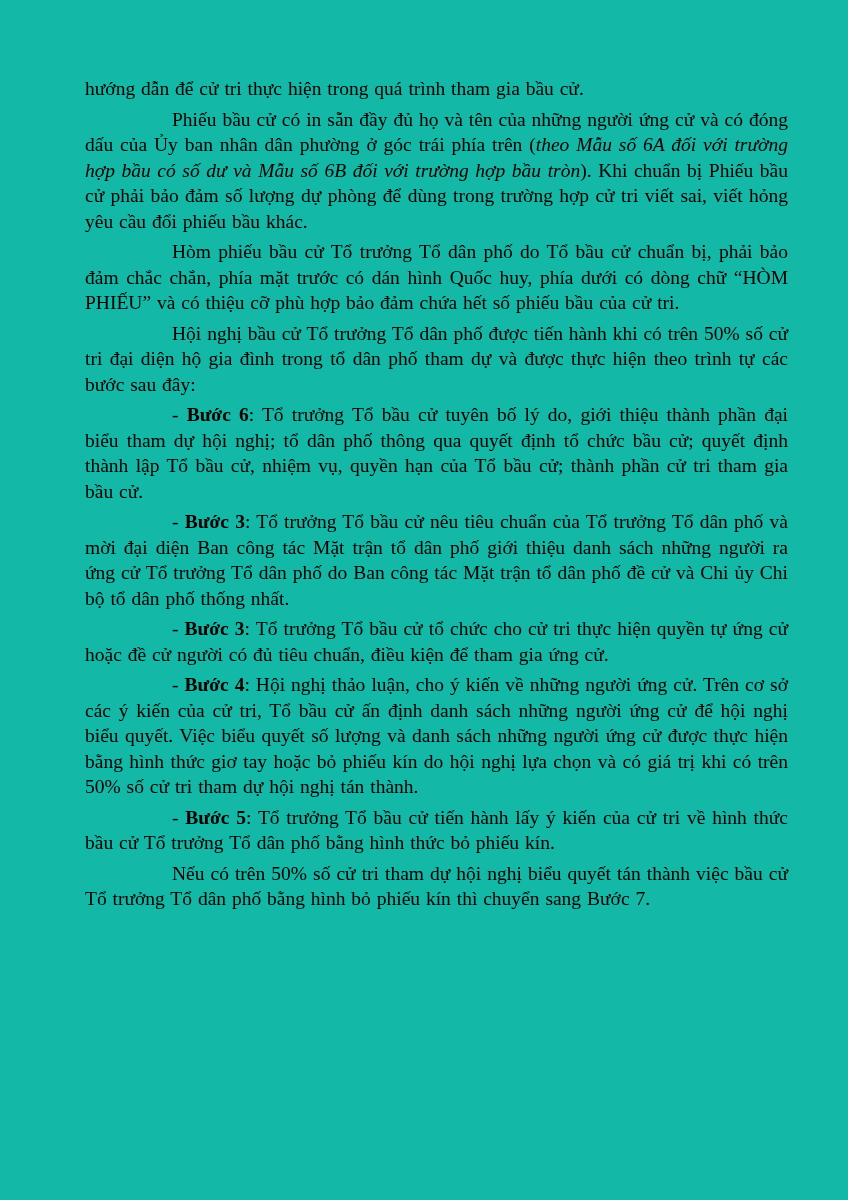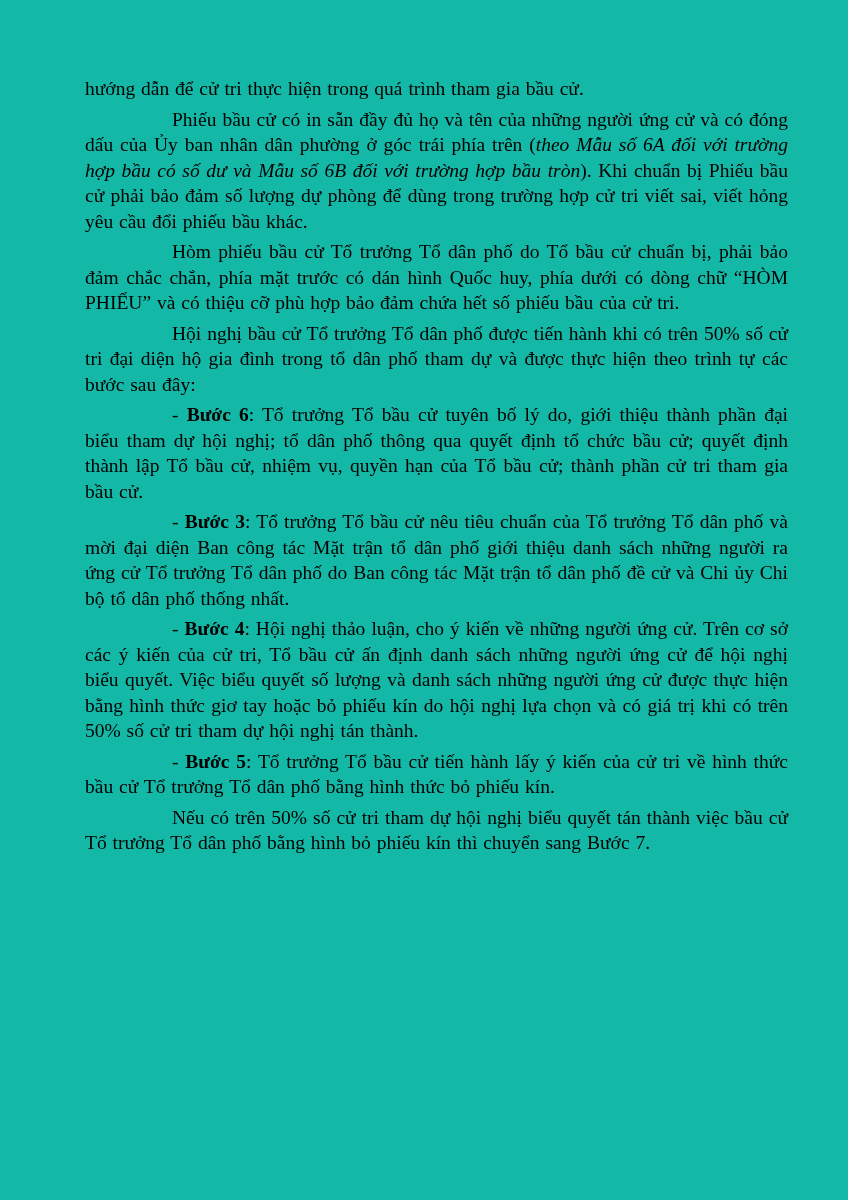--- a/index.html
+++ b/index.html
@@ -52,20 +52,21 @@
     <p class="para indent">Hòm phiếu bầu cử Tổ trưởng Tổ dân phố do Tổ bầu cử chuẩn bị, phải bảo đảm chắc chắn, phía mặt trước có dán hình Quốc huy, phía dưới có dòng chữ “HÒM PHIẾU” và có thiệu cỡ phù hợp bảo đảm chứa hết số phiếu bầu của cử tri.</p>
 
 
 
     <p class="para indent">Hội nghị bầu cử Tổ trưởng Tổ dân phố được tiến hành khi có trên 50% số cử tri đại diện hộ gia đình trong tổ dân phố tham dự và được thực hiện theo trình tự các bước sau đây:</p>
 
     <p class="para indent"><span>- </span><span class="step-label">Bước 6</span><span>: Tổ trưởng Tổ bầu cử tuyên bố lý do, giới thiệu thành phần đại biểu tham dự hội nghị; tổ dân phố thông qua quyết định tổ chức bầu cử; quyết định thành lập Tổ bầu cử, nhiệm vụ, quyền hạn của Tổ bầu cử; thành phần cử tri tham gia bầu cử.</span></p>
 
     <p class="para indent"><span>- </span><span class="step-label">Bước 3</span><span>: Tổ trưởng Tổ bầu cử nêu tiêu chuẩn của Tổ trưởng Tổ dân phố và mời đại diện Ban công tác Mặt trận tổ dân phố giới thiệu danh sách những người ra ứng cử Tổ trưởng Tổ dân phố do Ban công tác Mặt trận tổ dân phố đề cử và Chi ủy Chi bộ tổ dân phố thống nhất.</span></p>
 
+    <p class="para indent"><span>- </span><span class="step-label">Bước 3</span><span>: Tổ trưởng Tổ bầu cử tổ chức cho cử tri thực hiện quyền tự ứng cử hoặc đề cử người có đủ tiêu chuẩn, điều kiện để tham gia ứng cử.</span></p>
 
     <p class="para indent"><span>- </span><span class="step-label">Bước 4</span><span>: Hội nghị thảo luận, cho ý kiến về những người ứng cử. Trên cơ sở các ý kiến của cử tri, Tổ bầu cử ấn định danh sách những người ứng cử để hội nghị biểu quyết. Việc biểu quyết số lượng và danh sách những người ứng cử được thực hiện bằng hình thức giơ tay hoặc bỏ phiếu kín do hội nghị lựa chọn và có giá trị khi có trên 50% số cử tri tham dự hội nghị tán thành.</span></p>
 
     <p class="para indent"><span>- </span><span class="step-label">Bước 5</span><span>: Tổ trưởng Tổ bầu cử tiến hành lấy ý kiến của cử tri về hình thức bầu cử Tổ trưởng Tổ dân phố bằng hình thức bỏ phiếu kín.</span></p>
 
     <p class="para indent">Nếu có trên 50% số cử tri tham dự hội nghị biểu quyết tán thành việc bầu cử Tổ trưởng Tổ dân phố bằng hình bỏ phiếu kín thì chuyển sang Bước 7.</p>
 
   </div>
 </div>
 

